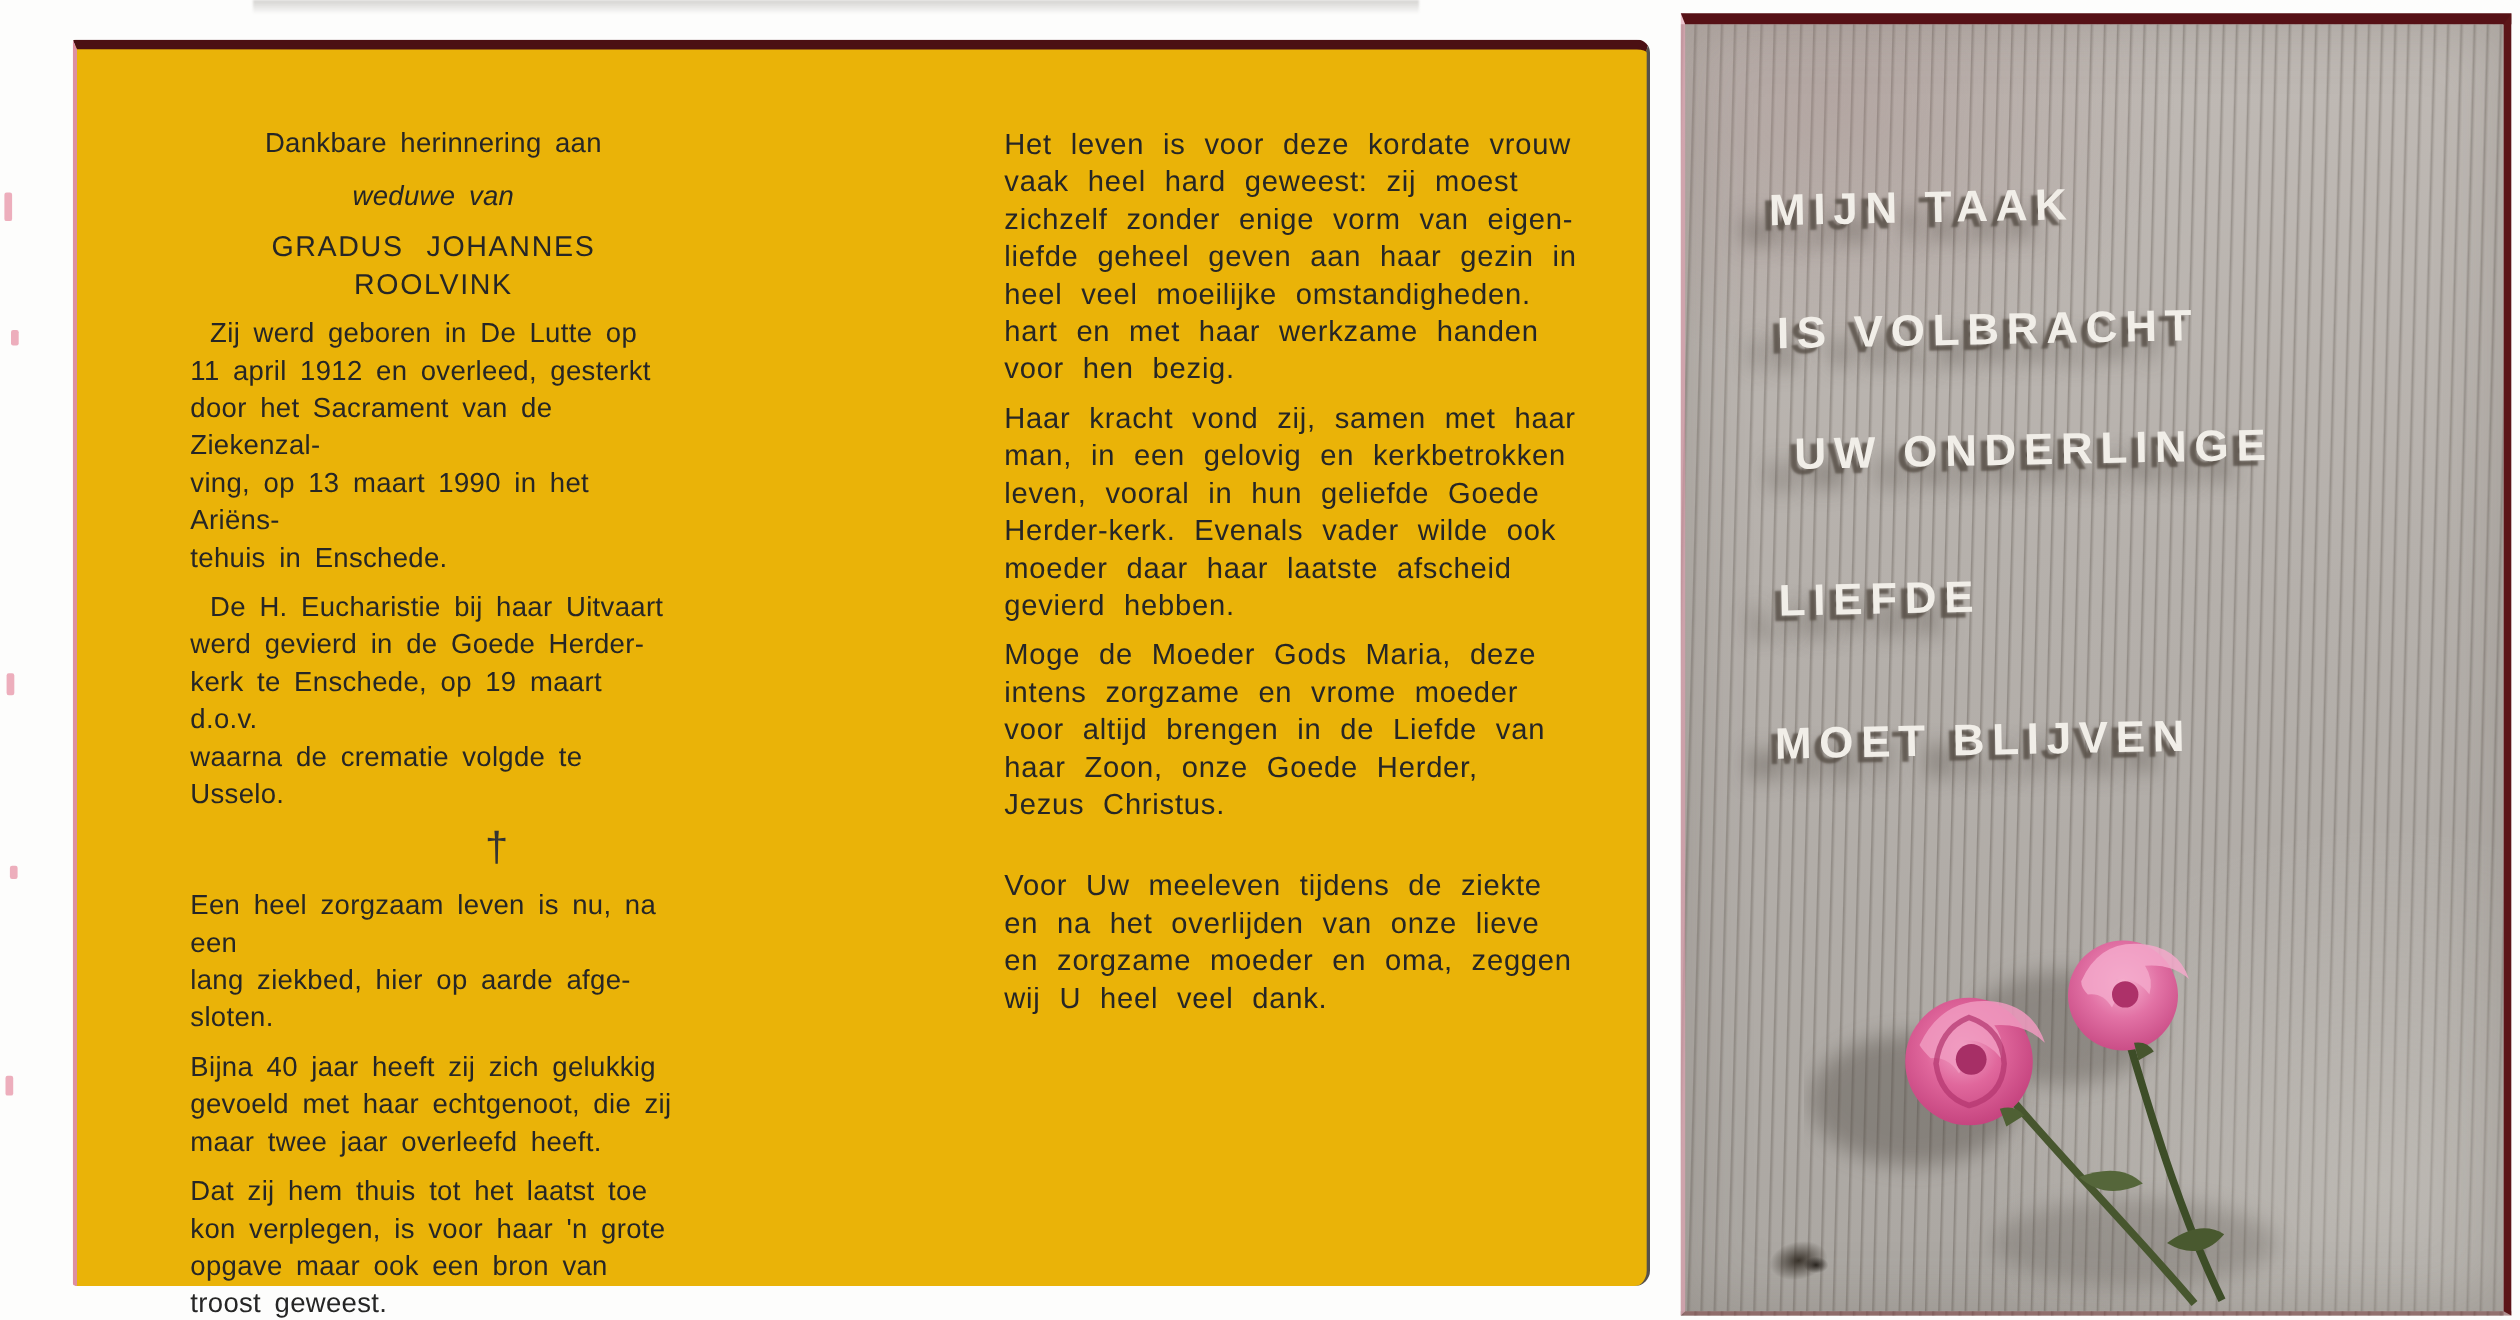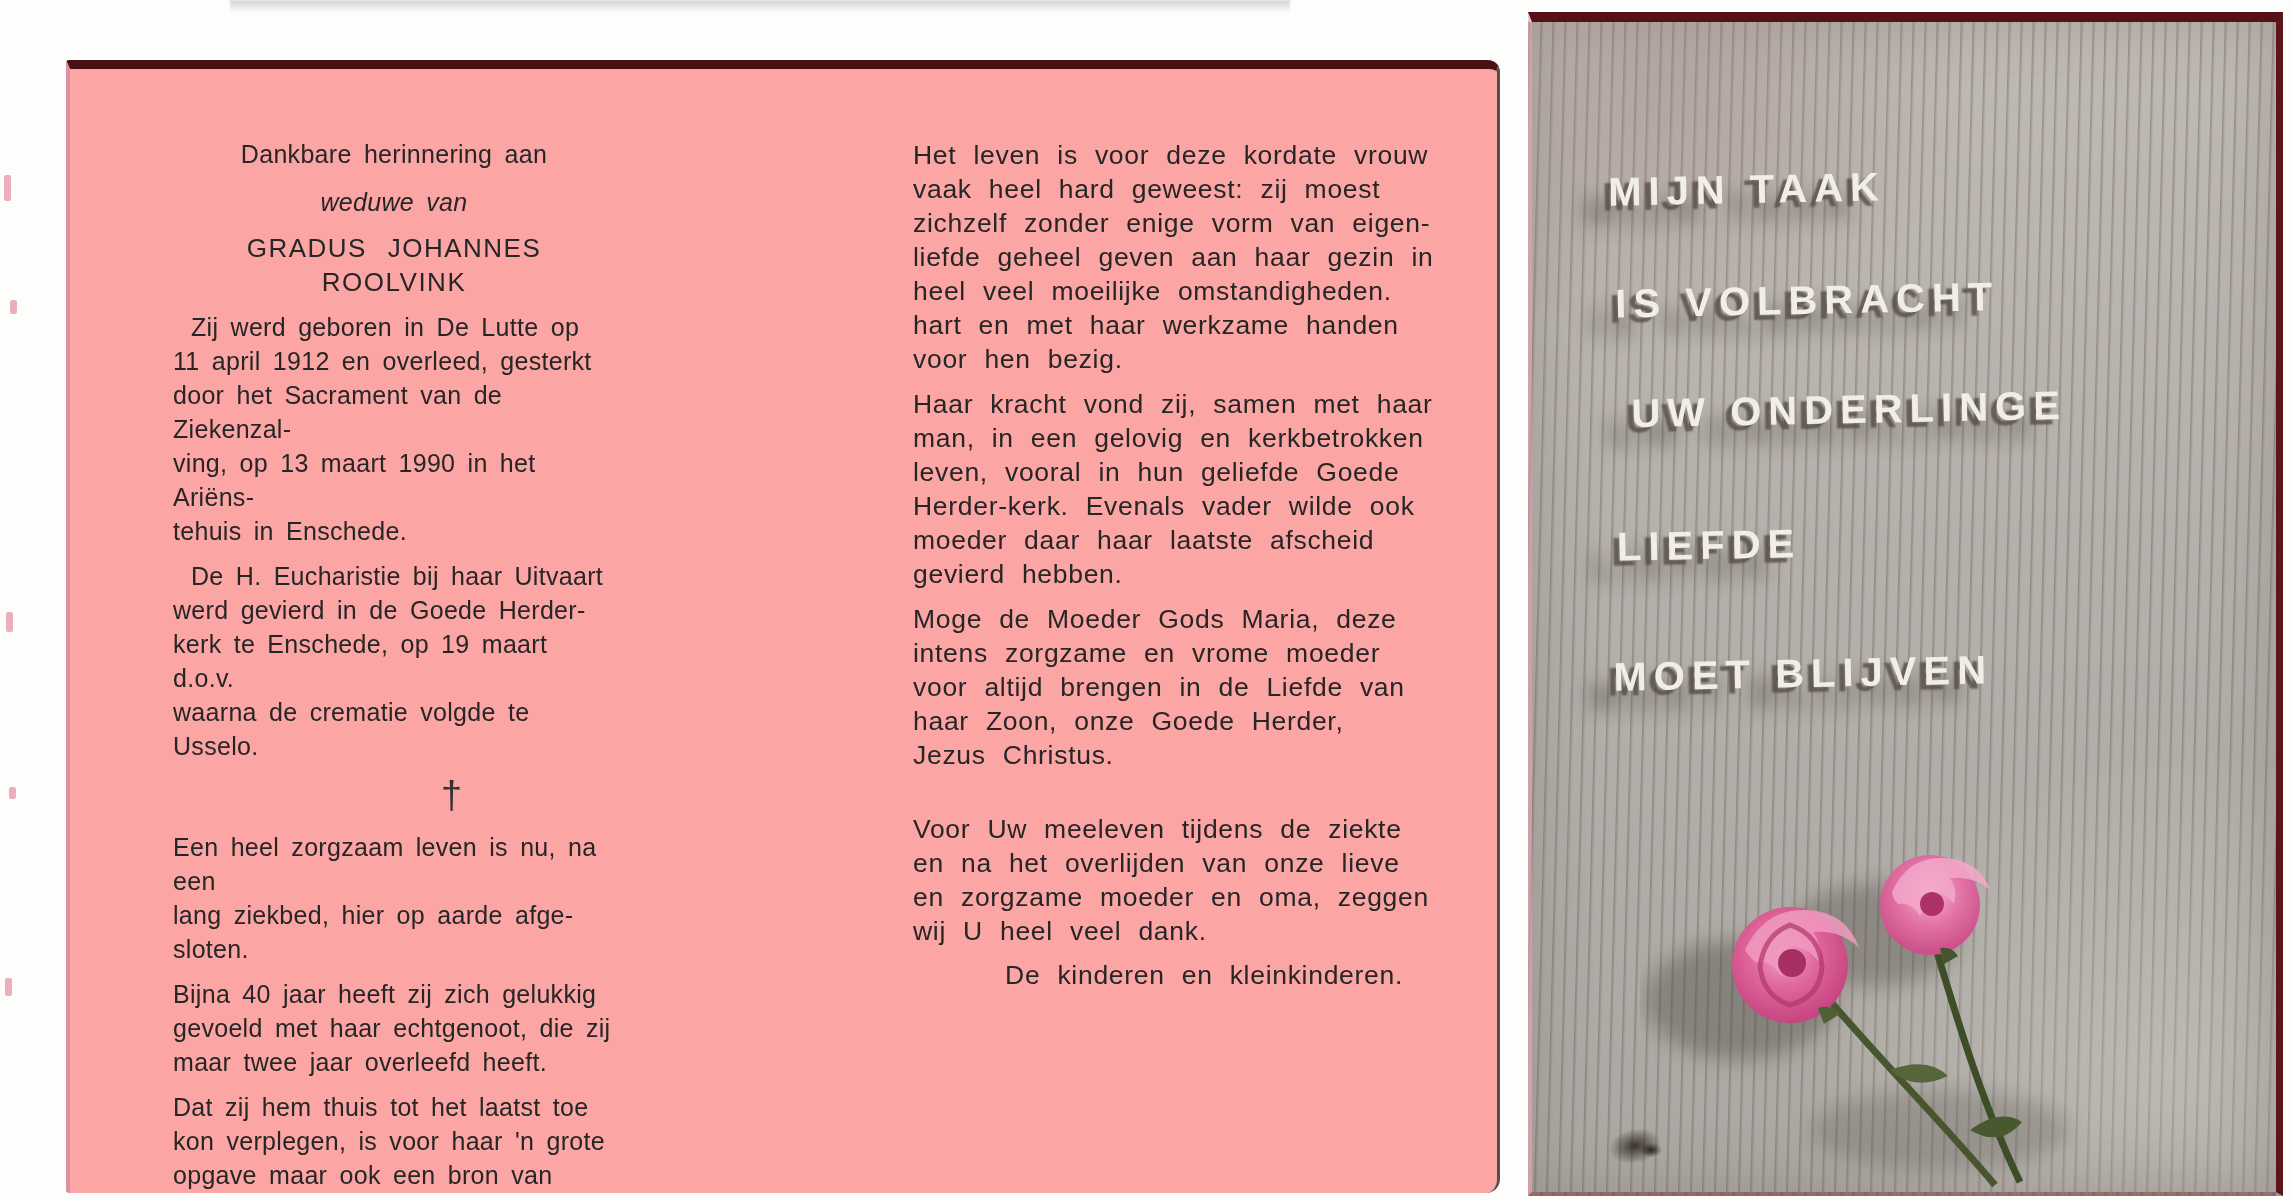--- a/index.html
+++ b/index.html
@@ -9,22 +9,22 @@
     font-family:"Liberation Sans", sans-serif;
     color:#262626;
   }
   
   .scan-strip-top{
     position:absolute;left:230px;top:0;width:1060px;height:13px;
     background:linear-gradient(180deg,#c6c4c1,rgba(198,196,193,0));
     opacity:.75;filter:blur(1px);
   }
   .card{
-    position:absolute;left:66px;top:60px;width:1427px;height:1124px;
-    background:#fca5a5;
+    position:absolute;left:66px;top:36px;width:1427px;height:1124px;
+    background:#eab308;
     border-top:9px solid #4b1013;
     border-left:4px solid #dd8fa2;
     border-right:3px solid #55504c;
     border-radius:3px 12px 14px 3px;
   }
   .margin-noise{position:absolute;width:7px;background:#e89aab;opacity:.8;border-radius:2px;}
 
   .col{position:absolute;line-height:34px;}
   .col1{left:103px;top:62px;width:442px;font-size:25px;letter-spacing:.3px;word-spacing:5px;}
   .col2{left:843px;top:58px;width:608px;font-size:26.5px;letter-spacing:.7px;word-spacing:9px;}
@@ -131,21 +131,20 @@
 gevierd hebben.</div>
     <div class="para pre">Moge de Moeder Gods Maria, deze
 intens zorgzame en vrome moeder
 voor altijd brengen in de Liefde van
 haar Zoon, onze Goede Herder,
 Jezus Christus.</div>
     <div class="para pre gap-before">Voor Uw meeleven tijdens de ziekte
 en na het overlijden van onze lieve
 en zorgzame moeder en oma, zeggen
 wij U heel veel dank.</div>
-    <div class="signature">De kinderen en kleinkinderen.</div>
   </div>
 </div>
 
 <div class="margin-noise" style="left:4px;top:175px;height:26px;"></div>
 <div class="margin-noise" style="left:10px;top:300px;height:14px;"></div>
 <div class="margin-noise" style="left:6px;top:612px;height:20px;"></div>
 <div class="margin-noise" style="left:9px;top:787px;height:12px;"></div>
 <div class="margin-noise" style="left:5px;top:978px;height:18px;"></div>
 
 <div class="photo">

